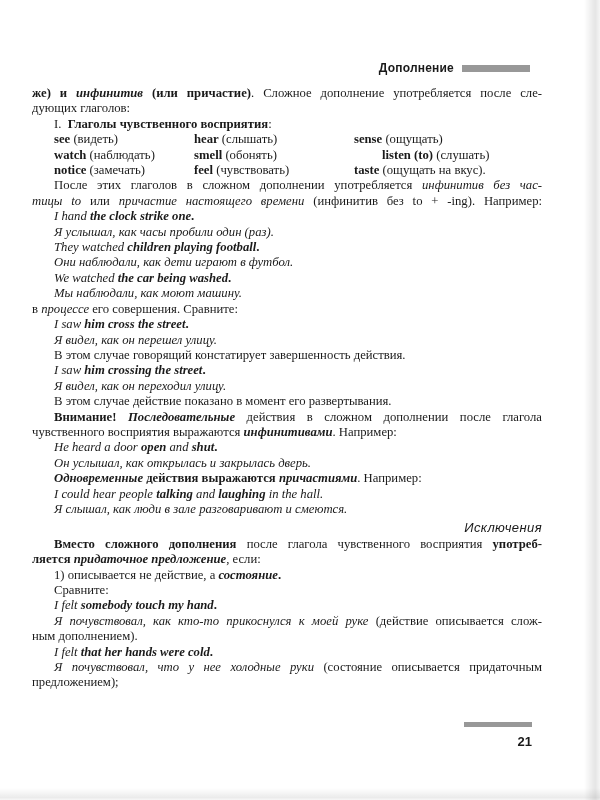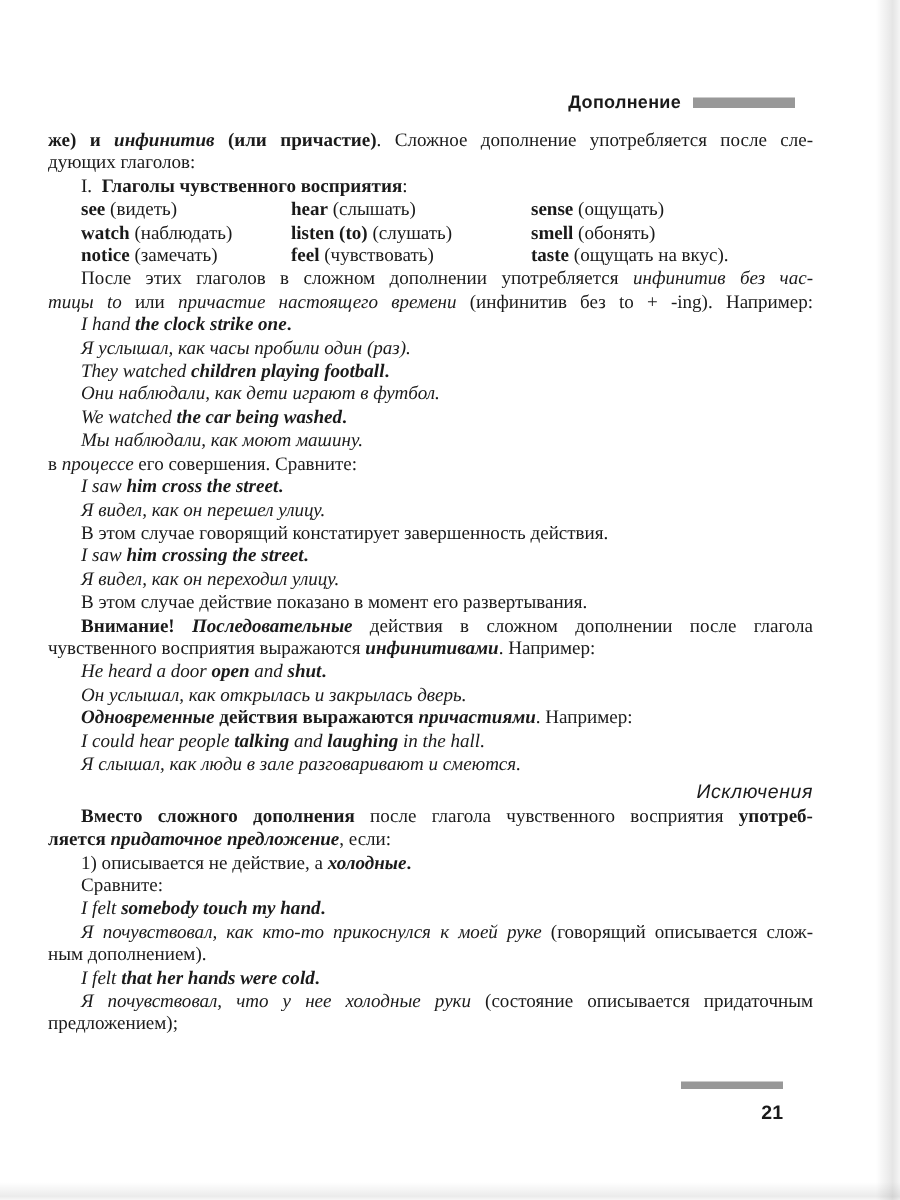--- a/index.html
+++ b/index.html
@@ -41,21 +41,21 @@
   .s-r { } 
   .s-b { font-weight:bold;margin-top:44px; }
   .s-i { font-style:italic; }
   .s-bi { font-weight:bold; font-style:italic; }
   .exceptions-heading {
     font-family:"Liberation Sans", sans-serif; font-style:italic;
     text-align:right; white-space:normal; font-size:13px;
     letter-spacing:0.4px; margin:3px 0 1px 0;
   }
   
-  .page-footer { position:absolute; top:713px; left:24px; width:498px; text-align:right; }
+  .page-footer { position:absolute; top:713px; left:34px; width:498px; text-align:right; }
   .footer-bar { width:68px; height:5px; background:var(--bar-color, #989898); display:inline-block; }
   .footer-number {
     display:block; margin-top:3px;
     font-family:"Liberation Sans", sans-serif; font-weight:bold; font-size:13px;
   }
 </style>
 </head>
 <body style="--bar-color: #989898; --text-color: #1a1a1a; background: rgb(255, 255, 255);">
 
 <div class="edge-right"></div>
@@ -70,22 +70,22 @@
     <div class="line just"><span class="s-b">же) и </span><span class="s-bi">инфинитив</span><span class="s-b"> (или причастие)</span><span class="s-r">. Сложное дополнение употребляется после сле-</span></div>
     <div class="line"><span class="s-r">дующих глаголов:</span></div>
     <div class="line indent"><span class="s-r">I.&nbsp;&nbsp;</span><span class="s-b">Глаголы чувственного восприятия</span><span class="s-r">:</span></div>
     <div class="line cols">
       <span class="col c0"><span class="s-b">see</span><span class="s-r"> (видеть)</span></span>
       <span class="col c1"><span class="s-b">hear</span><span class="s-r"> (слышать)</span></span>
       <span class="col c2"><span class="s-b">sense</span><span class="s-r"> (ощущать)</span></span>
     </div>
     <div class="line cols">
       <span class="col c0"><span class="s-b">watch</span><span class="s-r"> (наблюдать)</span></span>
+      <span class="col c2"><span class="s-b">smell</span><span class="s-r"> (обонять)</span></span>
       <span class="col c1"><span class="s-b">listen (to)</span><span class="s-r"> (слушать)</span></span>
-      <span class="col c2"><span class="s-b">smell</span><span class="s-r"> (обонять)</span></span>
     </div>
     <div class="line cols">
       <span class="col c0"><span class="s-b">notice</span><span class="s-r"> (замечать)</span></span>
       <span class="col c1"><span class="s-b">feel</span><span class="s-r"> (чувствовать)</span></span>
       <span class="col c2"><span class="s-b">taste</span><span class="s-r"> (ощущать на вкус).</span></span>
     </div>
     <div class="line indent just"><span class="s-r">После этих глаголов в сложном дополнении употребляется </span><span class="s-i">инфинитив без час-</span></div>
     <div class="line just"><span class="s-i">тицы to</span><span class="s-r"> или </span><span class="s-i">причастие настоящего времени</span><span class="s-r"> (инфинитив без to + -ing). Например:</span></div>
     <div class="line indent"><span class="s-i">I hand </span><span class="s-bi">the clock strike one</span><span class="s-b">.</span></div>
     <div class="line indent"><span class="s-i">Я услышал, как часы пробили один (раз).</span></div>
@@ -103,24 +103,24 @@
     <div class="line indent just"><span class="s-b">Внимание! </span><span class="s-bi">Последовательные</span><span class="s-r"> действия в сложном дополнении после глагола</span></div>
     <div class="line"><span class="s-r">чувственного восприятия выражаются </span><span class="s-bi">инфинитивами</span><span class="s-r">. Например:</span></div>
     <div class="line indent"><span class="s-i">He heard a door </span><span class="s-bi">open</span><span class="s-i"> and </span><span class="s-bi">shut</span><span class="s-b">.</span></div>
     <div class="line indent"><span class="s-i">Он услышал, как открылась и закрылась дверь.</span></div>
     <div class="line indent"><span class="s-bi">Одновременные</span><span class="s-b"> действия выражаются </span><span class="s-bi">причастиями</span><span class="s-r">. Например:</span></div>
     <div class="line indent"><span class="s-i">I could hear people </span><span class="s-bi">talking</span><span class="s-i"> and </span><span class="s-bi">laughing</span><span class="s-i"> in the hall.</span></div>
     <div class="line indent"><span class="s-i">Я слышал, как люди в зале разговаривают и смеются.</span></div>
     <div class="line exceptions-heading"><span class="s-r">Исключения</span></div>
     <div class="line indent just"><span class="s-b">Вместо сложного дополнения</span><span class="s-r"> после глагола чувственного восприятия </span><span class="s-b">употреб-</span></div>
     <div class="line"><span class="s-b">ляется </span><span class="s-bi">придаточное предложение</span><span class="s-r">, если:</span></div>
-    <div class="line indent"><span class="s-r">1) описывается не действие, а </span><span class="s-bi">холодные</span><span class="s-b">.</span></div>
+    <div class="line indent"><span class="s-r">1) описывается не действие, а </span><span class="s-bi">состояние</span><span class="s-b">.</span></div>
     <div class="line indent"><span class="s-r">Сравните:</span></div>
     <div class="line indent"><span class="s-i">I felt </span><span class="s-bi">somebody touch my hand</span><span class="s-b">.</span></div>
-    <div class="line indent just"><span class="s-i">Я почувствовал, как кто-то прикоснулся к моей руке </span><span class="s-r">(говорящий описывается слож-</span></div>
+    <div class="line indent just"><span class="s-i">Я почувствовал, как кто-то прикоснулся к моей руке </span><span class="s-r">(действие описывается слож-</span></div>
     <div class="line"><span class="s-r">ным дополнением).</span></div>
     <div class="line indent"><span class="s-i">I felt </span><span class="s-bi">that her hands were cold</span><span class="s-b">.</span></div>
     <div class="line indent just"><span class="s-i">Я почувствовал, что у нее холодные руки </span><span class="s-r">(состояние описывается придаточным</span></div>
     <div class="line"><span class="s-r">предложением);</span></div>
   </div>
 
 <div class="page-footer">
   <span class="footer-bar"></span>
   <span class="footer-number">21</span>
 </div>

